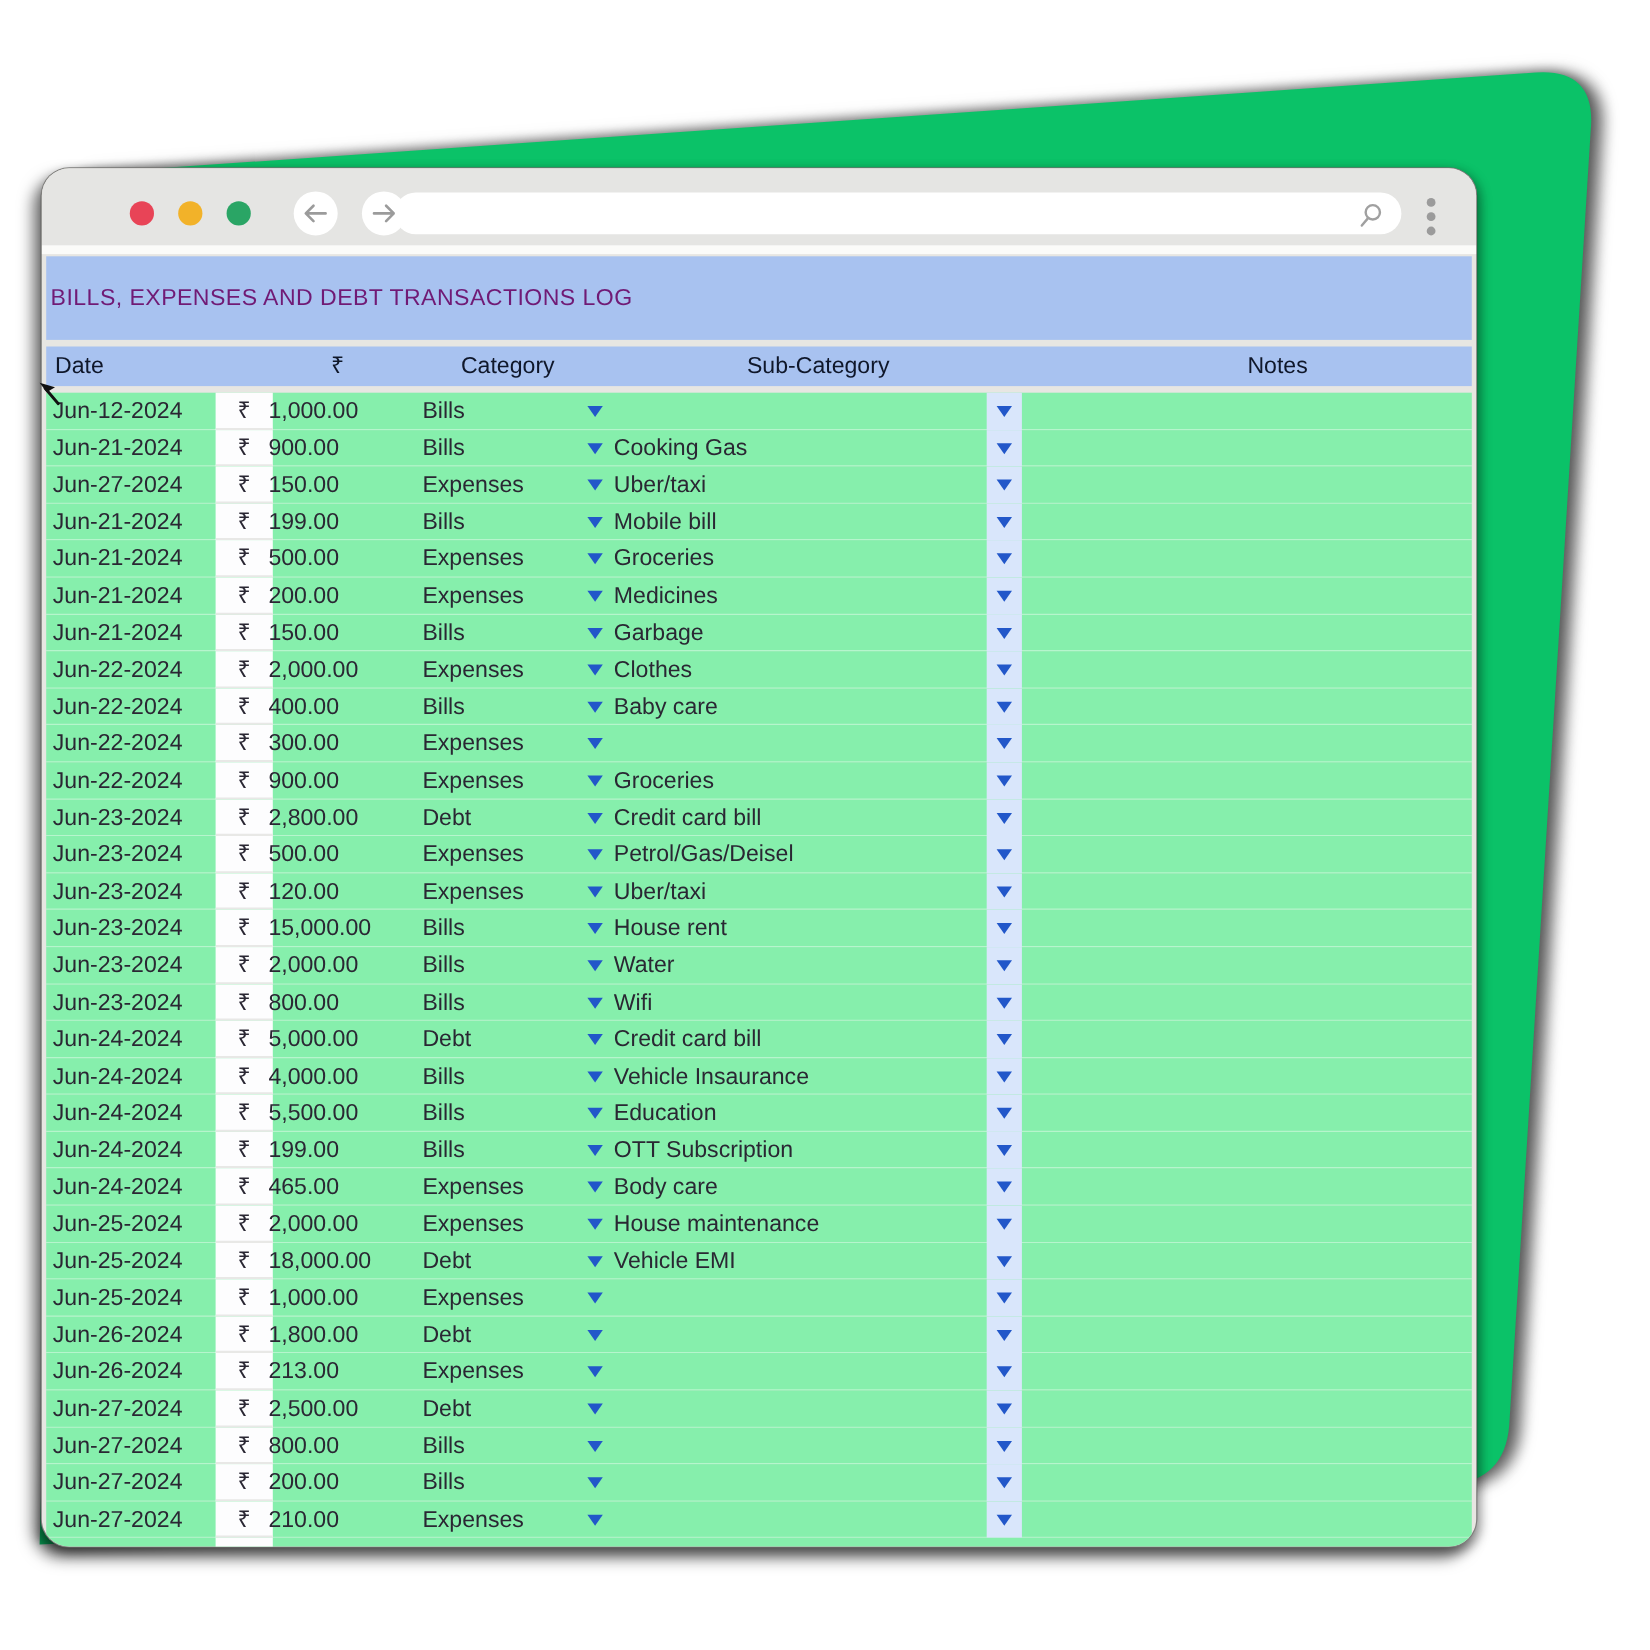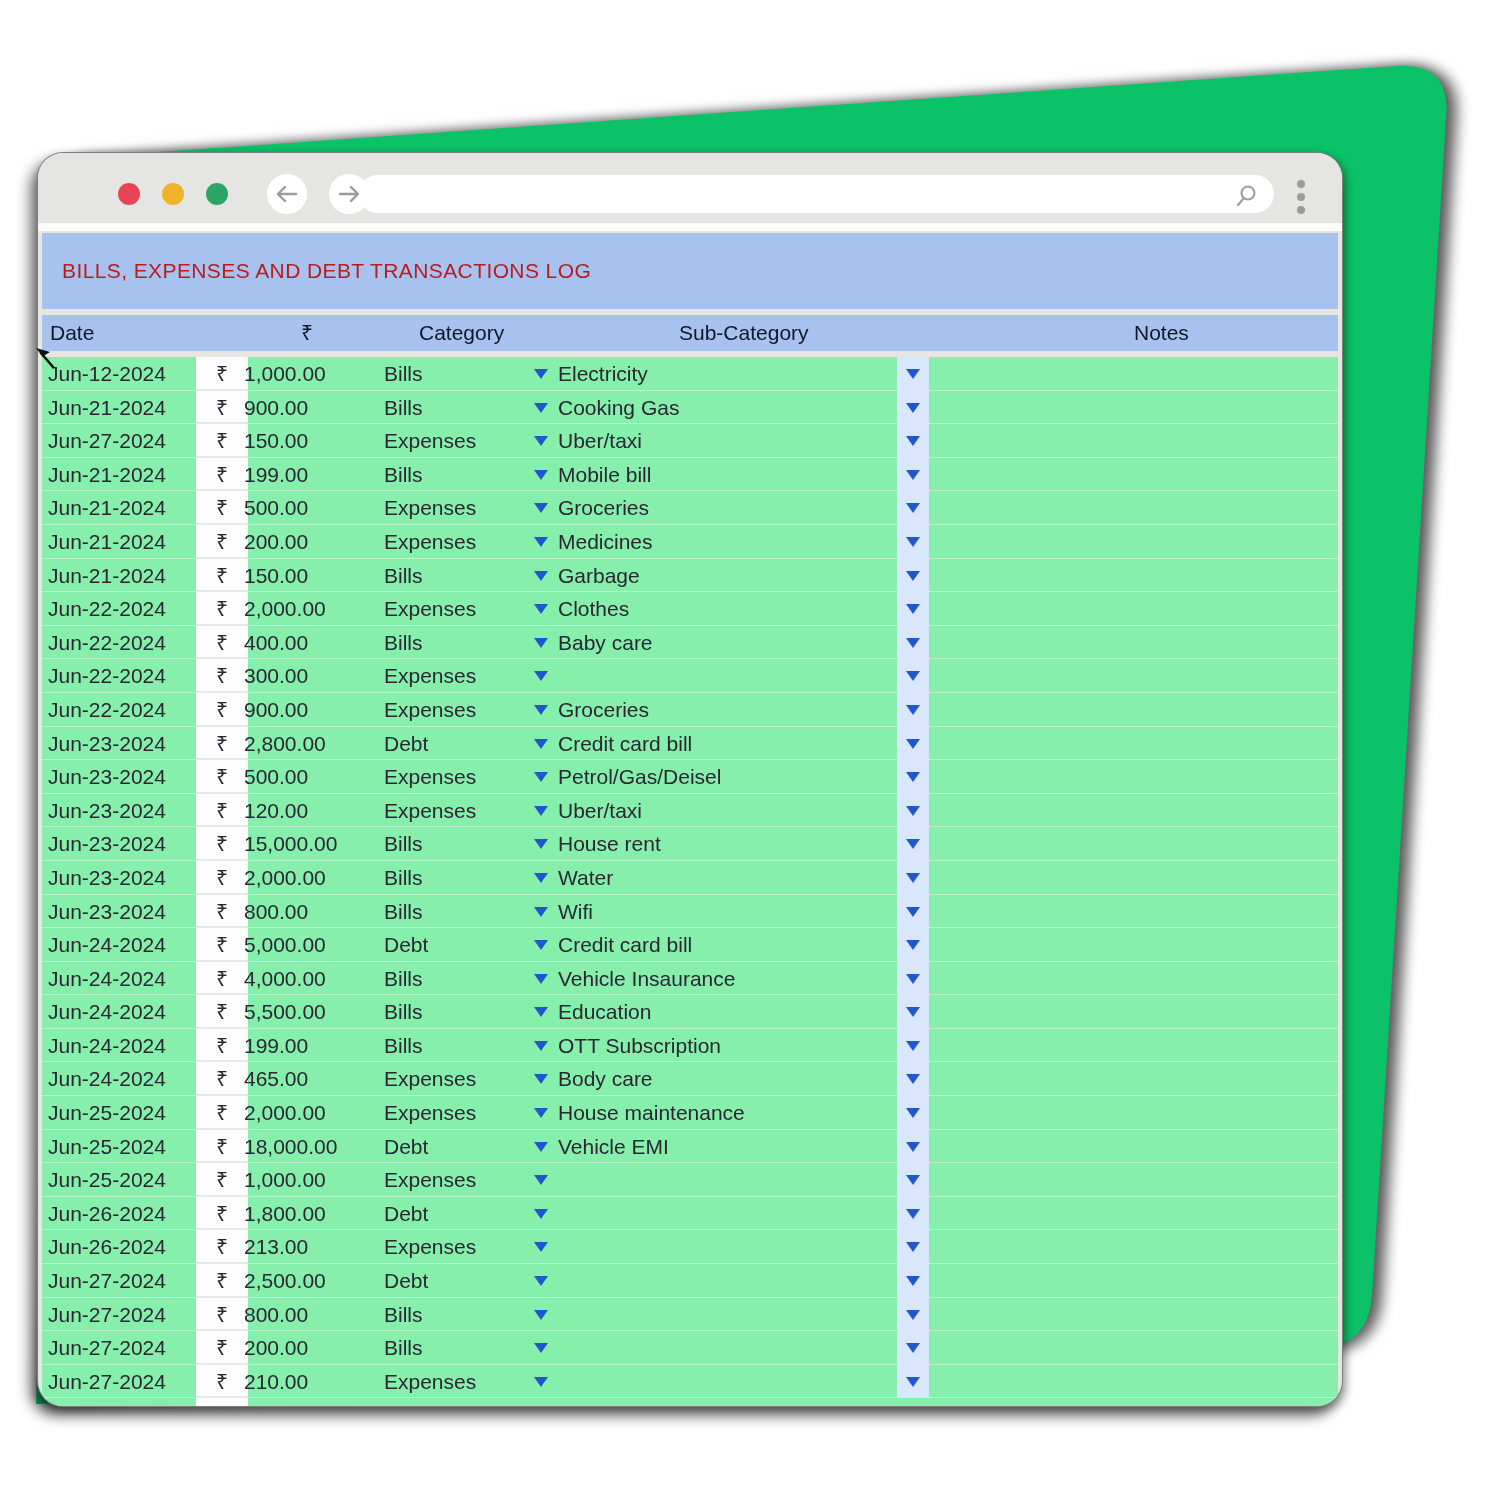--- a/index.html
+++ b/index.html
@@ -27,21 +27,21 @@
   .navbtn.back{left:229px;} .navbtn.fwd{left:291px;}
   .addr{position:absolute;left:321px;top:22px;width:915px;height:38px;background:#ffffff;border:none;
         border-radius:19px;outline:none;font-size:18px;padding:0 44px 0 18px;box-sizing:border-box;}
   .mag{position:absolute;left:1196px;top:31px;}
   .kebab{position:absolute;left:1256px;top:22px;width:14px;height:40px;}
   .kebab i{display:block;width:8px;height:8px;border-radius:50%;background:#9b9b9b;margin:5px auto;}
 
   
   .title-band{position:absolute;left:4px;top:80px;width:1296px;height:76px;background:#a8c2f0;
               display:flex;align-items:center;}
-  .title-band span{margin-left:20px;font-size:21px;letter-spacing:.4px;color:#b91c1c;}
+  .title-band span{margin-left:4px;font-size:21px;letter-spacing:.4px;color:#701a75;}
   .header-row{position:absolute;left:4px;top:162px;width:1296px;height:36px;background:#a8c2f0;}
   .hcell{position:absolute;top:0;height:36px;line-height:36px;font-size:21px;color:#0f172a;}
   .h-date{left:8px;} .h-rupee{left:259px;} .h-cat{left:377px;} .h-sub{left:637px;} .h-notes{left:1092px;}
 
   .rows{position:absolute;left:4px;top:204px;width:1296px;}
   .row{position:relative;height:33.6px;background:#86efac;box-shadow:inset 0 -1px 0 rgba(255,255,255,.40);}
   .row .cell{position:absolute;top:0;height:33.6px;line-height:33.6px;font-size:21px;color:#2a2733;white-space:nowrap;}
   .c-date{left:6px;width:146px;}
   .c-rupee{left:154px;width:52px;text-align:center;background:#fdfdfe;
            box-shadow:inset 0 -2px 0 #e8e8e6;font-size:19px;}
@@ -108,21 +108,20 @@
       <div class="hcell h-notes">Notes</div>
     </div>
 
     <div class="rows" id="rows-host">
         <div class="row">
     <div class="cell c-date">Jun-12-2024</div>
     <div class="cell c-rupee">₹</div>
     <div class="cell c-amount">1,000.00</div>
     <div class="cell c-category">Bills</div>
     <div class="dd dd-cat"></div>
-    <div class="cell c-subcat">Electricity</div>
     <div class="strip">
       <div class="dd"></div>
     </div>
     <div class="cell c-notes"></div>
   </div>
         <div class="row">
     <div class="cell c-date">Jun-21-2024</div>
     <div class="cell c-rupee">₹</div>
     <div class="cell c-amount">900.00</div>
     <div class="cell c-category">Bills</div>

